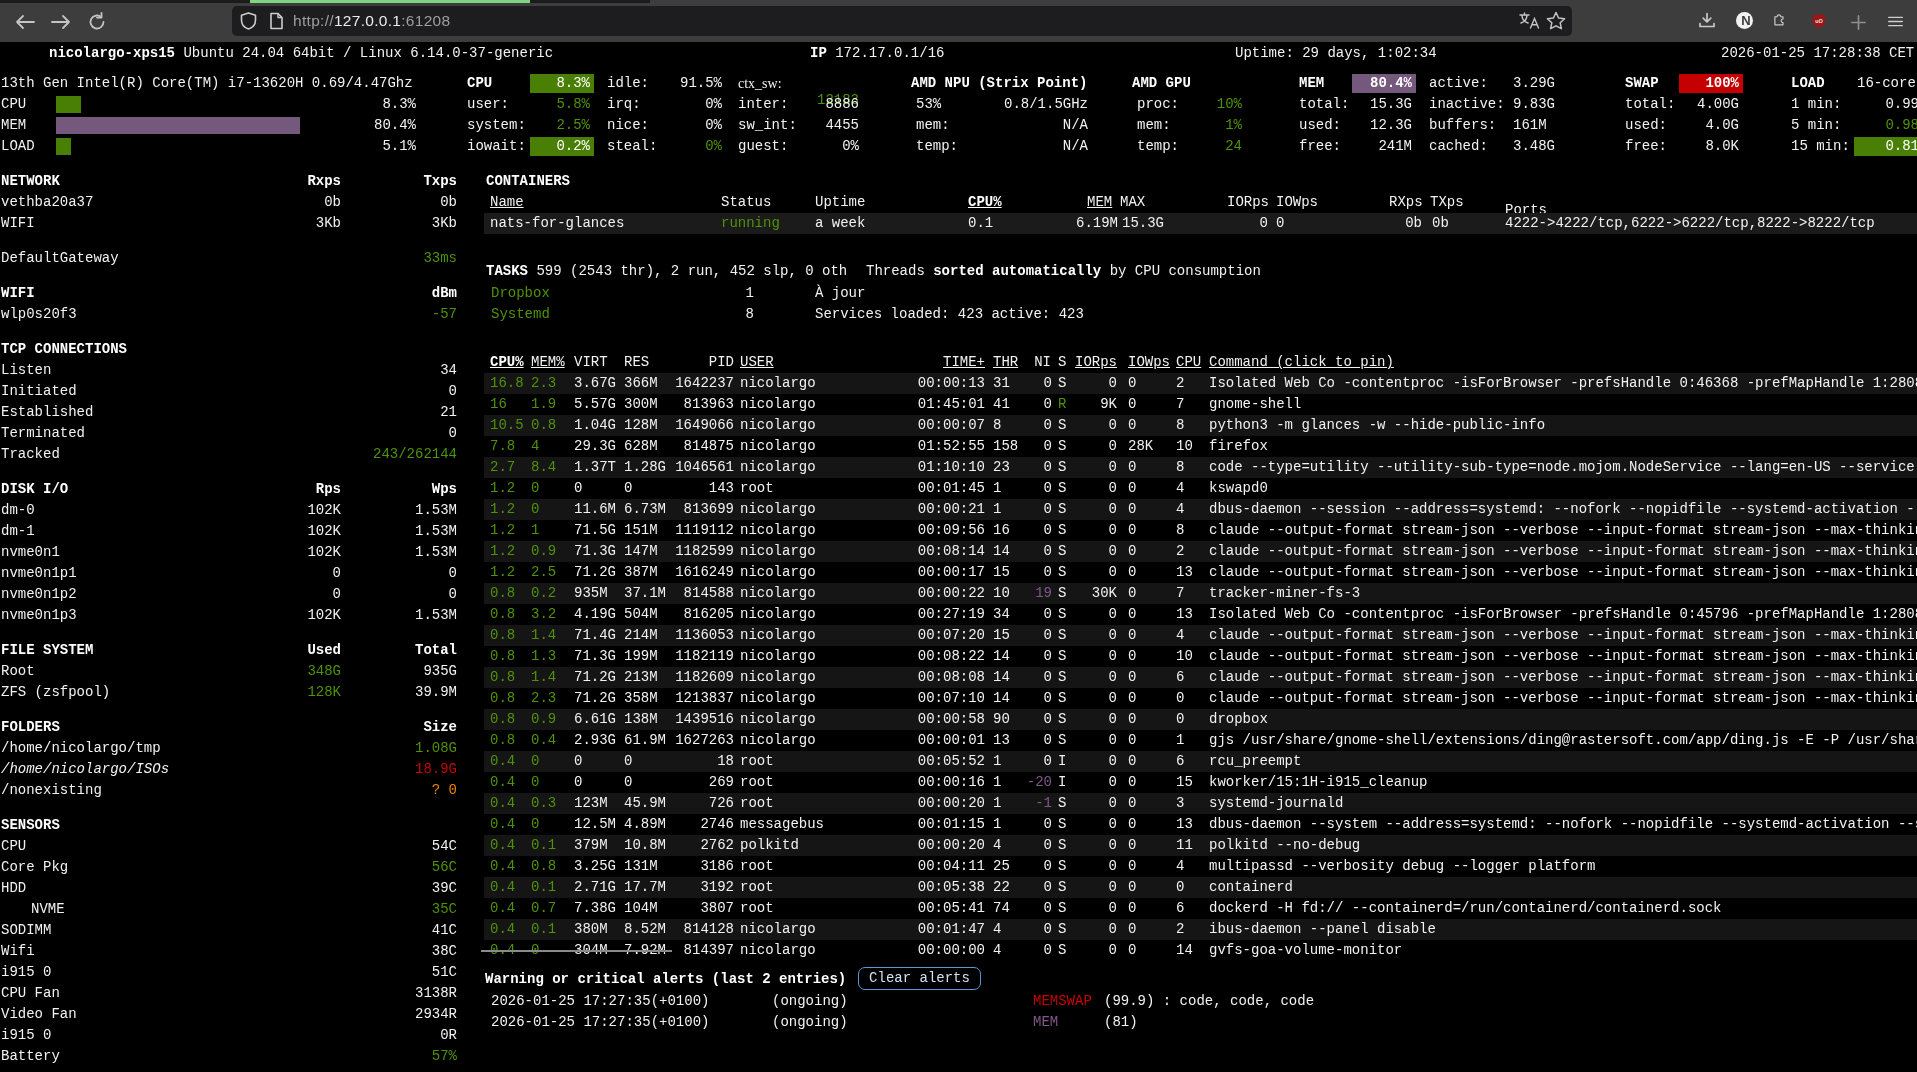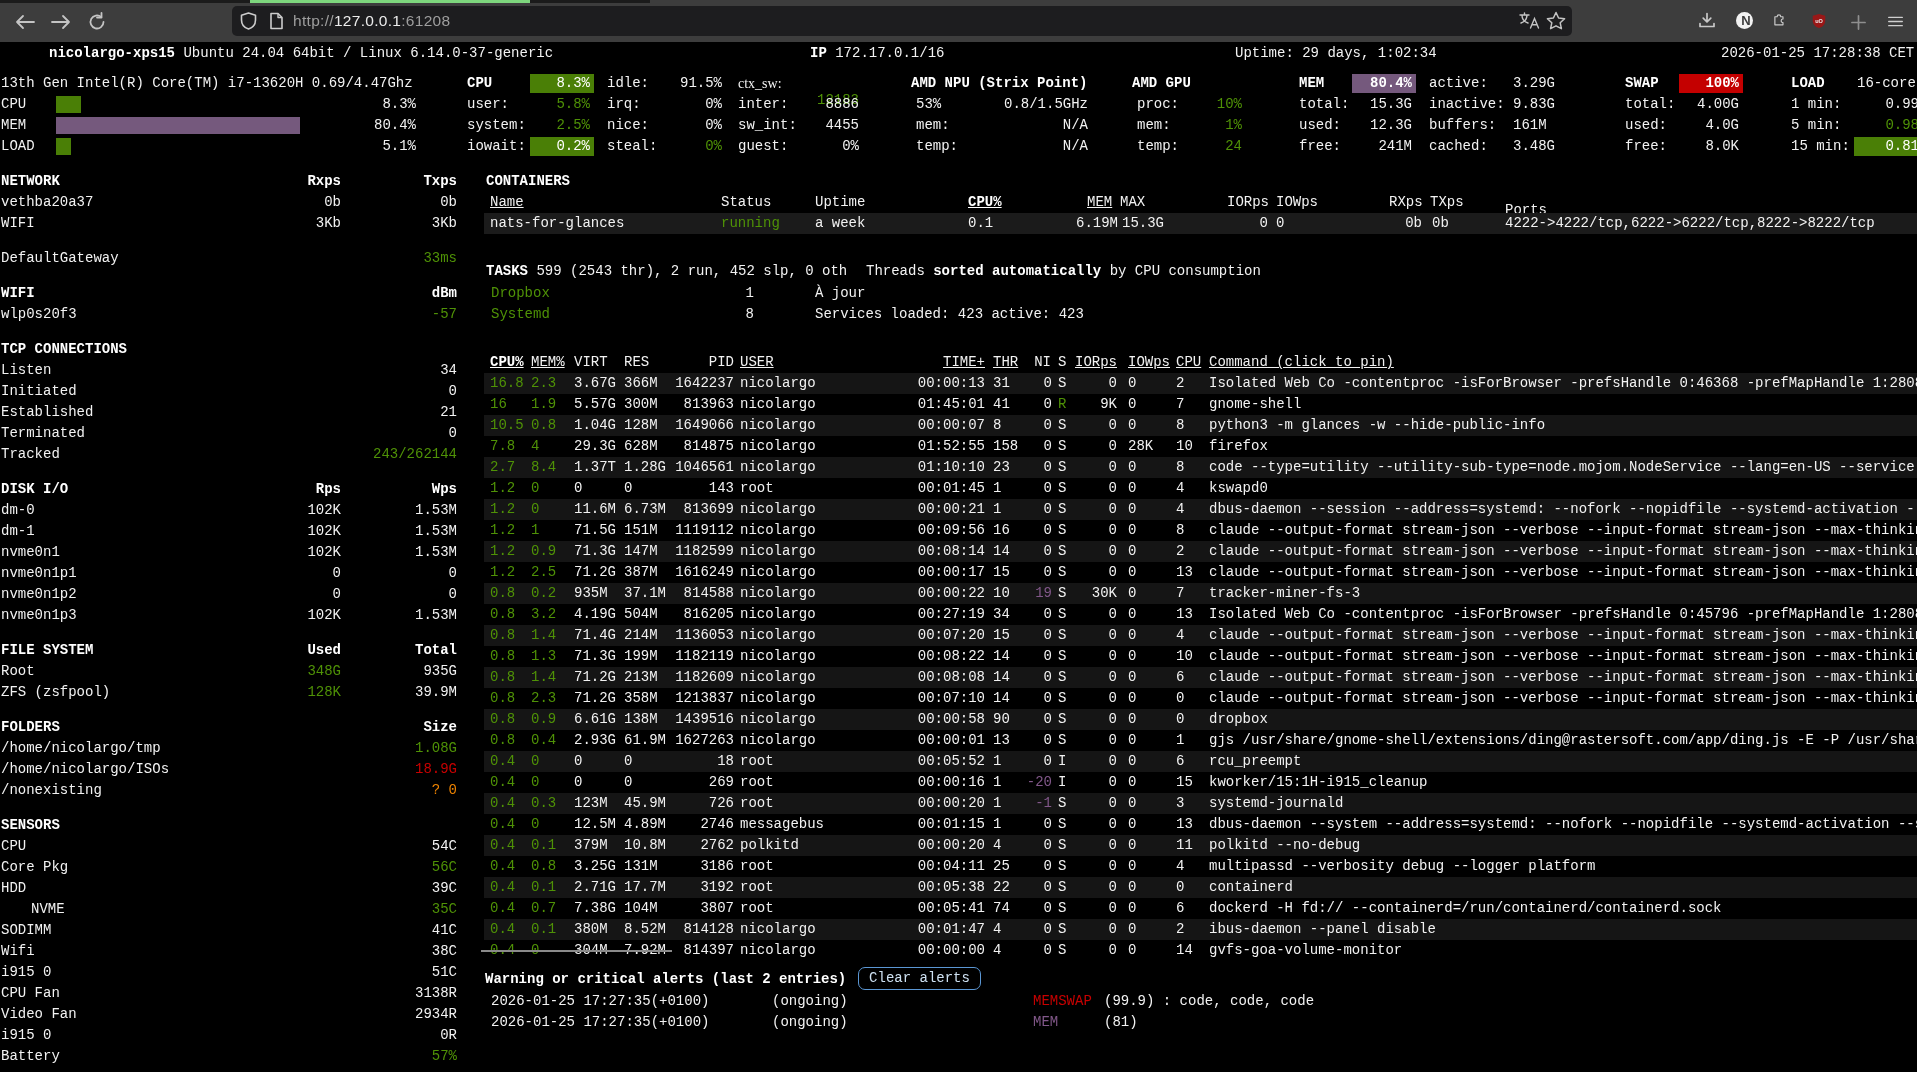--- a/index.html
+++ b/index.html
@@ -255,21 +255,21 @@
   </div>
 <div class="row21" style="left:1px;top:717px;width:456px;">
     <span class="ab" style="left:0;top:0;"><b>FOLDERS</b></span>
     <span class="ab ra" style="right:0;top:0;width:150px;"><span class=""><b>Size</b></span></span>
   </div>
 <div class="row21" style="left:1px;top:738px;width:456px;">
     <span class="ab" style="left:0;top:0;">/home/nicolargo/tmp</span>
     <span class="ab ra" style="right:0;top:0;width:150px;"><span class="g">1.08G</span></span>
   </div>
 <div class="row21" style="left:1px;top:759px;width:456px;">
-    <span class="ab" style="left:0;top:0;">/home/nicolargo/ISOs</span>
+    <span class="ab" style="left:0;top:0;font-style:italic;">/home/nicolargo/ISOs</span>
     <span class="ab ra" style="right:0;top:0;width:150px;"><span class="rd">18.9G</span></span>
   </div>
 <div class="row21" style="left:1px;top:780px;width:456px;">
     <span class="ab" style="left:0;top:0;">/nonexisting</span>
     <span class="ab ra" style="right:0;top:0;width:150px;"><span class="or">? 0</span></span>
   </div>
 <div class="row21" style="left:1px;top:815px;width:456px;">
     <span class="ab" style="left:0;top:0;"><b>SENSORS</b></span>
   </div>
 <div class="row21" style="left:1px;top:836px;width:456px;">

